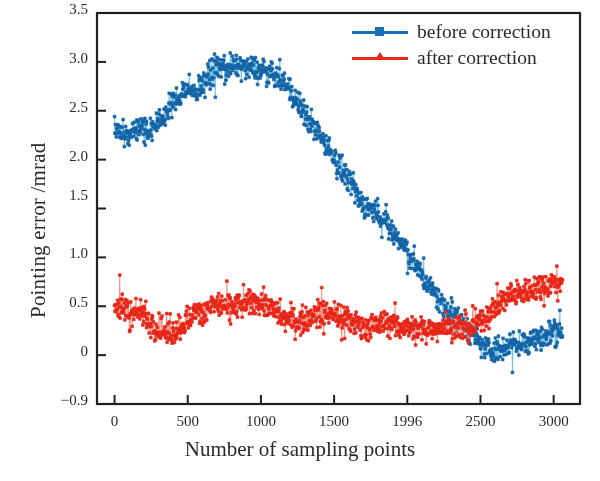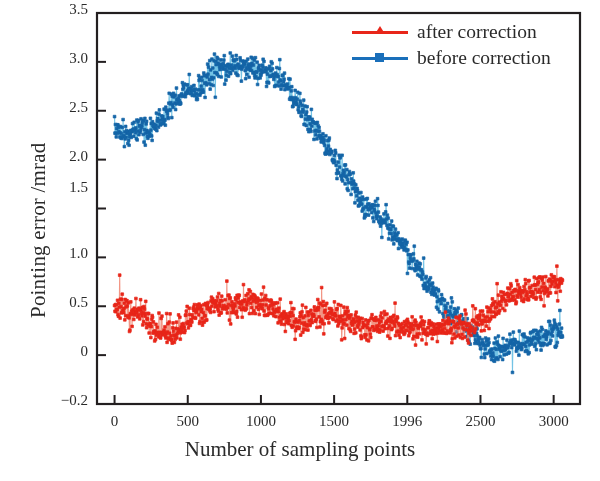--- a/index.html
+++ b/index.html
@@ -136,40 +136,40 @@
       </g>
     </svg>
 
   <div class="axis-label" id="ylabel">Pointing error /mrad</div>
 
   <div class="axis-label" id="xlabel">Number of sampling points</div>
 
   <div id="legend">
     <div class="legend-row">
       <span class="legend-key">
+        <span class="legend-line" style="background:#1a6fba;"></span>
+        <span class="legend-marker-square" style="background:#1a6fba;"></span>
+      </span>
+      <span class="legend-text">before correction</span>
+    </div>
+    <div class="legend-row">
+      <span class="legend-key">
         <span class="legend-line" style="background:#e8261a;"></span>
         <span class="legend-marker-tri" style="border-bottom:8px solid #e8261a;"></span>
       </span>
       <span class="legend-text">after correction</span>
     </div>
-    <div class="legend-row">
-      <span class="legend-key">
-        <span class="legend-line" style="background:#1a6fba;"></span>
-        <span class="legend-marker-square" style="background:#1a6fba;"></span>
-      </span>
-      <span class="legend-text">before correction</span>
-    </div>
   </div>
 
   <div id="tick-layer">
-      <div class="tick-text ytick-text" style="left: 10px; width: 78px; top: 392px;">−0.2</div>
+      <div class="tick-text ytick-text" style="left: 10px; width: 78px; top: 392px;">−0.9</div>
       <div class="tick-text ytick-text" style="left: 10px; width: 78px; top: 343.125px;">0</div>
       <div class="tick-text ytick-text" style="left: 10px; width: 78px; top: 294.25px;">0.5</div>
       <div class="tick-text ytick-text" style="left: 10px; width: 78px; top: 245.375px;">1.0</div>
-      <div class="tick-text ytick-text" style="left: 10px; width: 78px; top: 179px;">1.5</div>
+      <div class="tick-text ytick-text" style="left: 10px; width: 78px; top: 187px;">1.5</div>
       <div class="tick-text ytick-text" style="left: 10px; width: 78px; top: 147.625px;">2.0</div>
       <div class="tick-text ytick-text" style="left: 10px; width: 78px; top: 98.75px;">2.5</div>
       <div class="tick-text ytick-text" style="left: 10px; width: 78px; top: 49.875px;">3.0</div>
       <div class="tick-text ytick-text" style="left: 10px; width: 78px; top: 1px;">3.5</div>
       <div class="tick-text xtick-text" style="left: 74.5636px; width: 80px; top: 413px;">0</div>
       <div class="tick-text xtick-text" style="left: 147.745px; width: 80px; top: 413px;">500</div>
       <div class="tick-text xtick-text" style="left: 220.927px; width: 80px; top: 413px;">1000</div>
       <div class="tick-text xtick-text" style="left: 294.109px; width: 80px; top: 413px;">1500</div>
       <div class="tick-text xtick-text" style="left: 367.291px; width: 80px; top: 413px;">1996</div>
       <div class="tick-text xtick-text" style="left: 440.473px; width: 80px; top: 413px;">2500</div>

